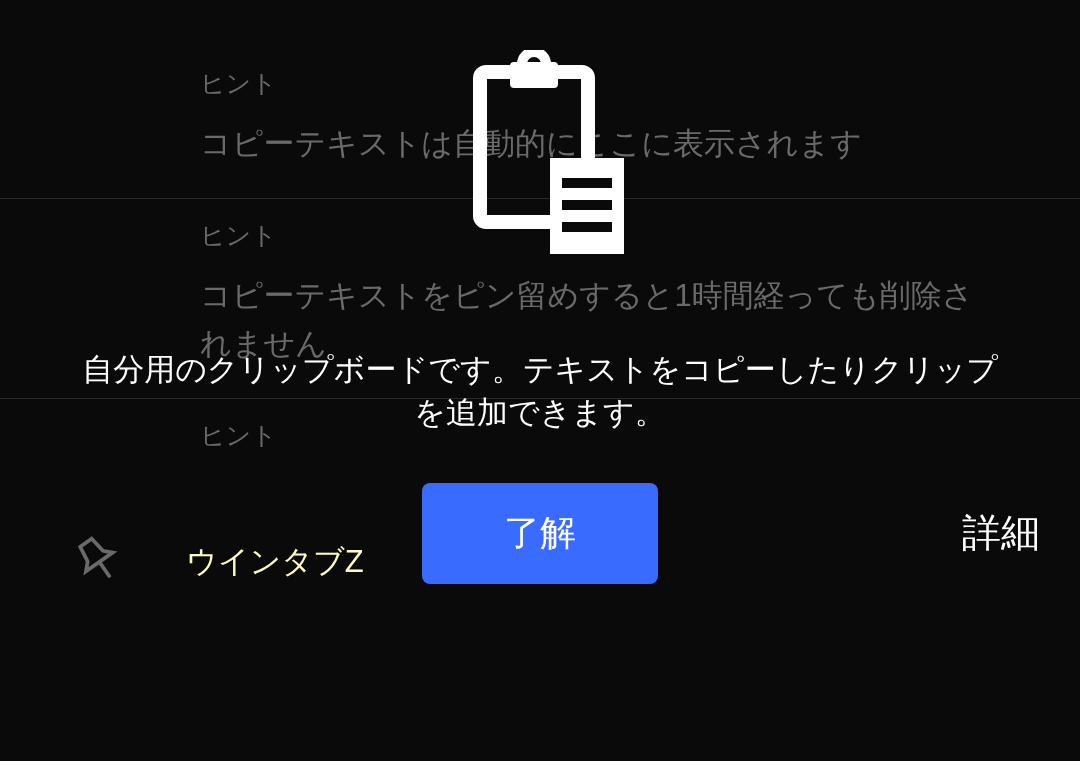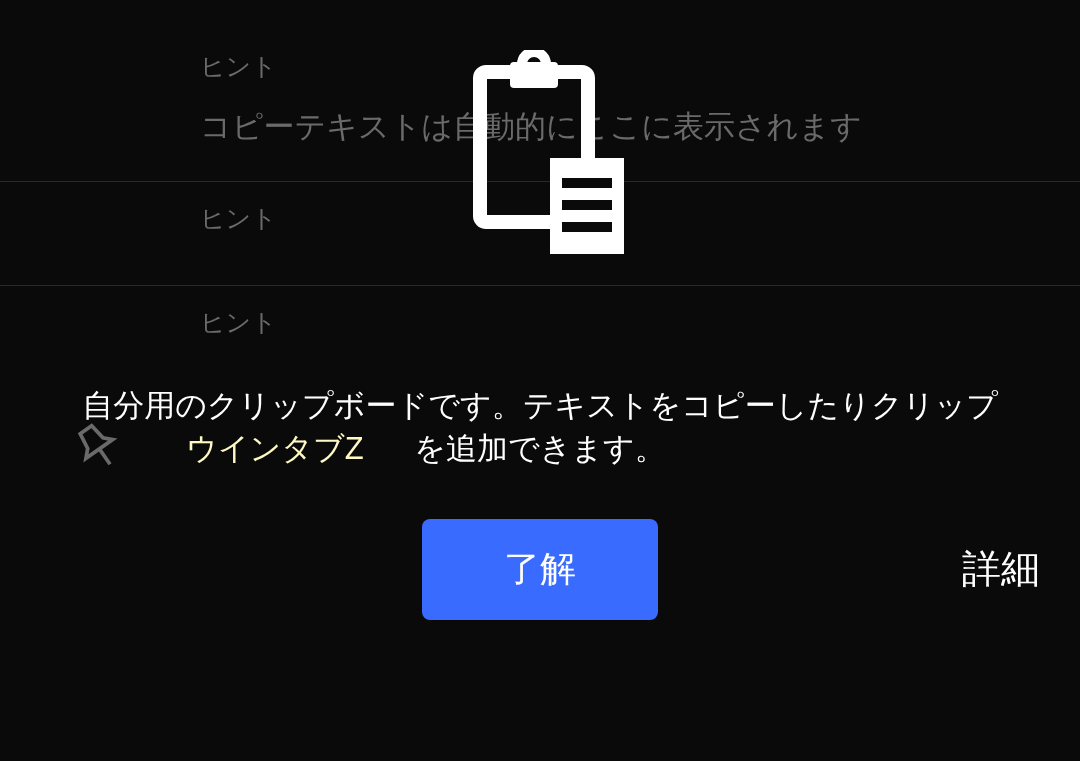--- a/index.html
+++ b/index.html
@@ -6,21 +6,21 @@
     body {
       width: 1080px;
       height: 761px;
       background: #0a0a0a;
       font-family: -apple-system, BlinkMacSystemFont, "Segoe UI", "Hiragino Sans", "Hiragino Kaku Gothic ProN", sans-serif;
       color: #fff;
       overflow: hidden;
       position: relative;
     }
     .hint-list {
-      padding-top: 30px;
+      padding-top: 47px;
     }
     .hint-item {
       padding: 20px 0 30px 200px;
       border-bottom: 1px solid #2a2a2a;
     }
     .hint-label {
       color: #6a6a6a;
       font-size: 25px;
       margin-bottom: 20px;
     }
@@ -53,21 +53,21 @@
     }
     .clipboard-icon {
       margin-top: 50px;
       pointer-events: auto;
     }
     .overlay-text {
       color: #fff;
       font-size: 31px;
       line-height: 1.4;
       text-align: center;
-      margin-top: 120px;
+      margin-top: 84px;
       padding: 0 70px;
       pointer-events: auto;
     }
     .bottom-row {
       width: 100%;
       margin-top: 48px;
       display: flex;
       align-items: center;
       justify-content: center;
       position: relative;
@@ -97,20 +97,21 @@
 </head>
 <body>
 
 <div class="hint-list">
   <div class="hint-item">
     <div class="hint-label">ヒント</div>
     <div class="hint-text">コピーテキストは自動的にここに表示されます</div>
   </div>
   <div class="hint-item">
     <div class="hint-label">ヒント</div>
+    <div class="hint-text">コピーテキストをピン留めすると1時間経っても削除されません</div>
   </div>
   <div class="hint-item" style="border-bottom:none;">
     <div class="hint-label">ヒント</div>
   </div>
   <div class="pinned-row">
     <span class="pin-icon">
       <svg width="56" height="56" viewBox="0 0 24 24" fill="none" stroke="currentColor" stroke-width="1.6">
         <path d="M9 3 L15 3 L16 10 L19 13 L5 13 L8 10 Z" transform="rotate(-35 12 12)"></path>
         <line x1="12" y1="13" x2="12" y2="21" transform="rotate(-35 12 12)"></line>
       </svg>

